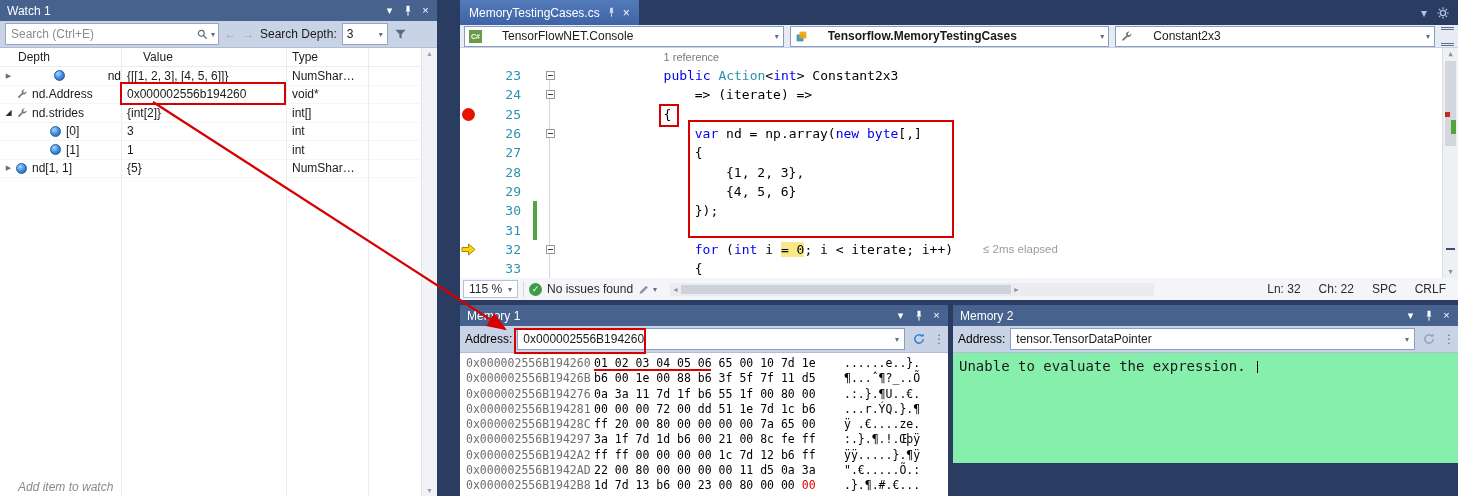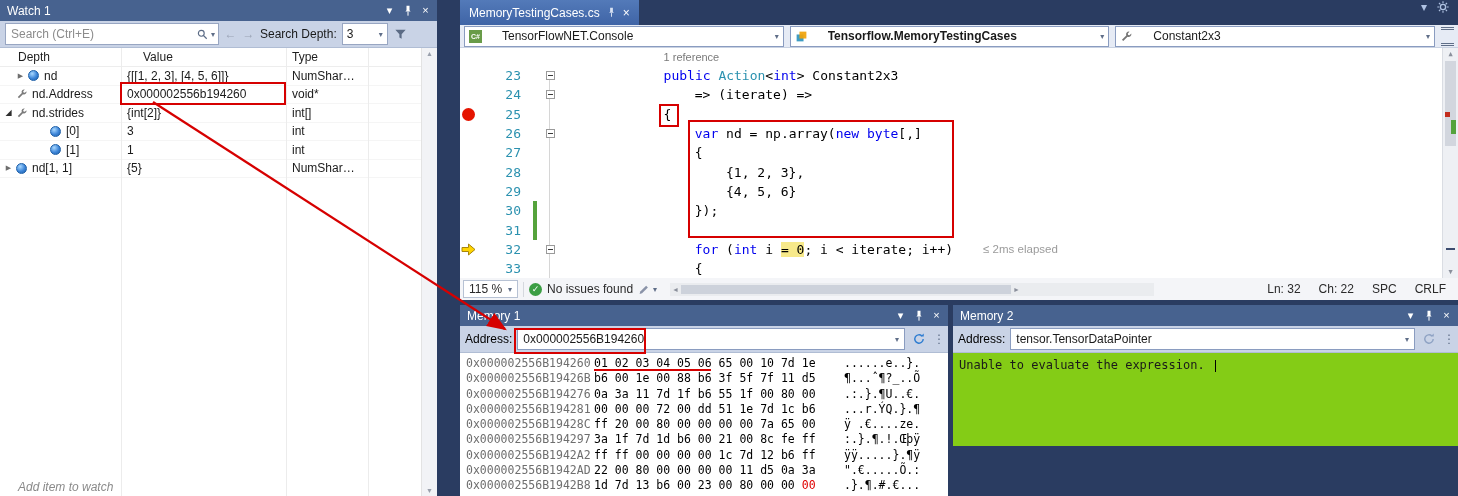--- a/index.html
+++ b/index.html
@@ -32,21 +32,21 @@
   .wc-type{flex:1;padding-left:6px}
   .tw{flex:none;width:13px;text-align:center;color:#6E6E6E;font-size:7px}
   .tw.exp{color:#2F2F2F;font-size:8px}
   .ric{flex:none;width:13px;height:13px;margin-right:4px;display:flex;align-items:center;justify-content:center}
   .sphere{width:11px;height:11px;border-radius:50%;background:radial-gradient(circle at 35% 30%,#A8D8FF,#3D85D8 55%,#1D5FA8);border:1px solid #1D5FA8;box-sizing:border-box}
   .additem{color:#8A8A8A;font-style:italic;padding-left:18px;height:17.5px;display:flex;align-items:center}
   .wsep{position:absolute;top:0;bottom:0;width:1px;background:#ECECEC}
   .wscroll{position:absolute;top:0;right:0;bottom:0;width:15px;background:#F2F3F6;border-left:1px solid #E3E3E3;display:flex;flex-direction:column;align-items:center;justify-content:space-between;padding:2px 0;color:#9AA0AC;font-size:7px;z-index:3}
   
   .editor{left:460px;top:0;width:998px;height:300px;background:transparent}
-  .tabbar{flex:none;height:25px;display:flex;align-items:flex-start;color:#fff}
+  .tabbar{flex:none;height:25px;display:flex;align-items:center;color:#fff}
   .tab{height:25px;display:flex;align-items:center;gap:6px;padding:0 9px;background:linear-gradient(#537AB9,#3F64A6);font-size:12px;color:#fff}
   .tabbar-right{margin-left:auto;display:flex;align-items:center;gap:9px;padding-right:8px;color:#AFC2E2}
   .navbar{flex:none;height:22px;background:#E6EBF5;display:flex;align-items:center;gap:6px;padding:0 4px;border-bottom:1px solid #C9D2E2}
   .ncombo{flex:1;height:19px;background:#fff;border:1px solid #8A9CC0;display:flex;align-items:center;gap:20px;padding:0 4px;min-width:0}
   .ncombo .lbl{white-space:nowrap;overflow:hidden;text-overflow:ellipsis}
   .ncombo .dd,.acombo .dd,.zoom .dd{margin-left:auto;color:#5F6E88;font-size:8px}
   .bold{font-weight:bold}
   .csproj{width:13px;height:13px;background:#699C49;color:#fff;font-size:7px;font-weight:bold;display:flex;align-items:center;justify-content:center;flex:none}
   .splitbtn{width:13px;height:13px;border-top:3px double #5F6E88;border-bottom:3px double #5F6E88;flex:none}
   .codearea{flex:1;position:relative;background:#fff;overflow:hidden;font-family:"DejaVu Sans Mono",monospace;font-size:13px}
@@ -75,32 +75,32 @@
   .vsepa{width:1px;height:15px;background:#D5D8DE}
   .issues{display:flex;align-items:center;gap:5px}
   .chk{width:13px;height:13px;border-radius:50%;background:#3C9E44;color:#fff;font-size:9px;display:flex;align-items:center;justify-content:center;flex:none}
   .penbtn{display:flex;align-items:center;gap:2px;color:#5F6E88}
   .hscroll{flex:1;max-width:480px;height:13px;background:#EAECEF;display:flex;align-items:center;margin-left:8px;color:#8A8F9B;font-size:7px;padding:0 2px;gap:2px}
   .hthumb{height:9px;background:#CDD2DB;flex:1;max-width:330px}
   .statright{margin-left:auto;display:flex}
   .stat-cell{padding:0 9px}
   
   .mem1{left:460px;top:305px;width:488px;height:191px}
-  .mem2{left:953px;top:305px;width:505px;height:141px}
+  .mem2{left:953px;top:305px;width:505px;height:158px}
   .addrlabel{color:#000000;flex:none}
   .acombo{flex:1;height:20px;background:#fff;border:1px solid #8A9CC0;display:flex;align-items:center;padding:0 5px;min-width:0;white-space:nowrap;overflow:hidden}
   .refresh{width:18px;height:18px;display:flex;align-items:center;justify-content:center;flex:none}
   .overflow{width:10px;color:#5F6E88;text-align:center;flex:none}
   .memrows{flex:1;background:#fff;padding:3px 0 0 6px;font-family:"DejaVu Sans Mono",monospace;font-size:11.5px;overflow:hidden}
   .mrow{display:flex;height:15.3px;line-height:15.3px;white-space:pre}
   .maddr{flex:none;width:128px;color:#6E6E6E}
   .mhex{flex:none;width:250px;color:#000}
   .mascii{flex:none;color:#000}
   .redbyte{color:#E00000}
-  .mem2text{flex:1;background:#84cc16;padding:5px 0 0 6px;font-family:"DejaVu Sans Mono",monospace;font-size:12px}
+  .mem2text{flex:1;background:#86efac;padding:5px 0 0 6px;font-family:"DejaVu Sans Mono",monospace;font-size:14px}
   .caret{display:inline-block;width:1px;height:12px;background:#000;margin-left:3px;vertical-align:middle}
   
   .ann{position:absolute;border:2px solid #D60000;z-index:55;pointer-events:none}
   .annfill{position:absolute;background:#D60000;z-index:55;pointer-events:none}
   #arrow-svg{position:absolute;left:0;top:0;z-index:60;pointer-events:none}
 </style>
 </head>
 <body>
 
 <div id="screen">
@@ -140,21 +140,21 @@
         </svg>
     </div>
     <div class="wgrid">
       <div class="whead">
         <span class="whc-name">Depth</span>
         <span class="whc-value">Value</span>
         <span class="whc-type">Type</span>
       </div>
       <div class="wbody" id="watch-rows">
           <div class="wrow">
-            <span class="wc wc-name" style="padding-left: 14px;">
+            <span class="wc wc-name" style="padding-left: 2px; justify-content: space-between;">
               <span class="tw">▶</span>
               <span class="ric">
                 <span class="sphere"></span>
               </span>
               <span>nd</span>
             </span>
             <span class="wc wc-value">{[[1, 2, 3], [4, 5, 6]]}</span>
             <span class="wc wc-type">NumShar…</span>
           </div>
           <div class="wrow">

